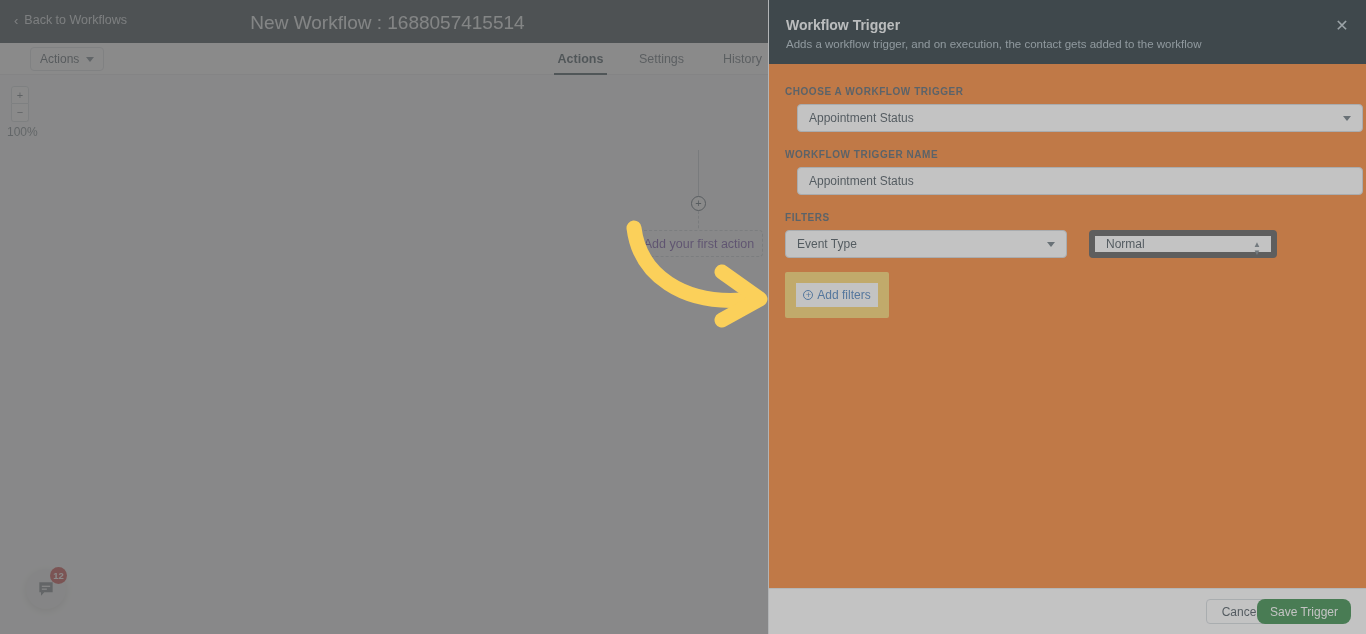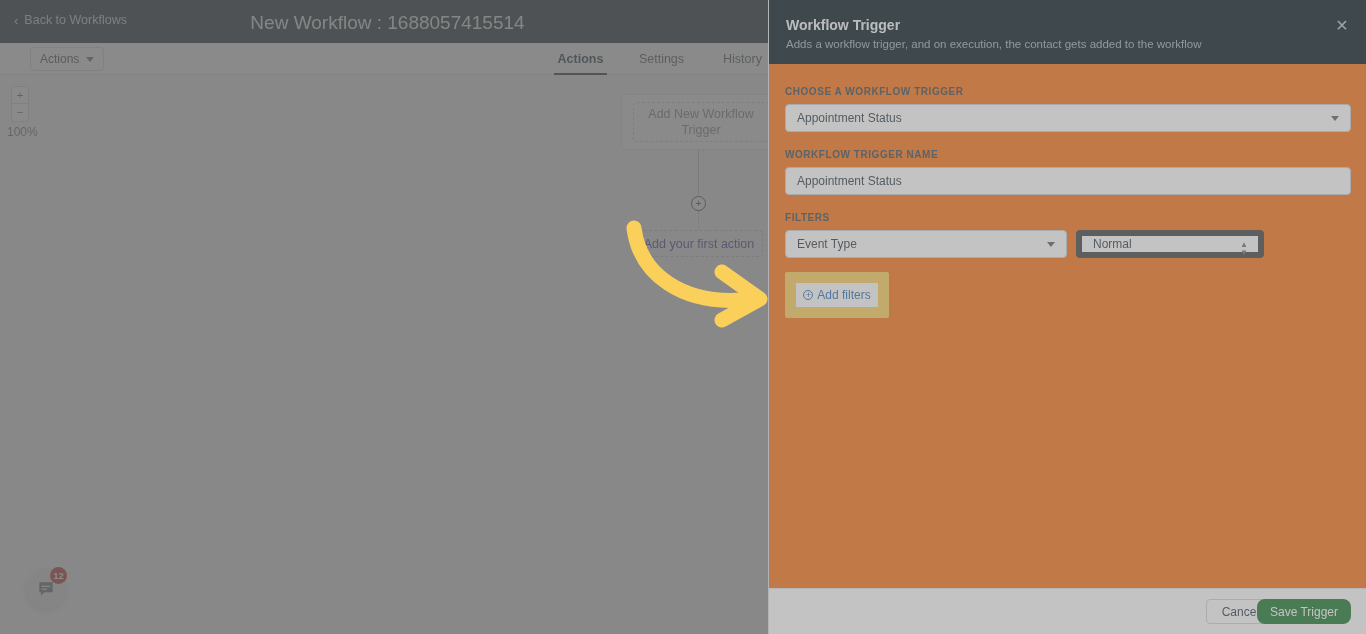--- a/index.html
+++ b/index.html
@@ -209,32 +209,33 @@
   }
   .select-box, .text-box {
     width: 566px; height: 28px;
     border: 1px solid #ced4d9; border-radius: 4px;
     background: #ffffff;
     display: flex; align-items: center;
     padding: 0 11px;
     font-size: 12px; color: #2d3b45;
     position: relative;
     cursor: pointer;
+    margin-left: 12px;
   }
   .text-box { cursor: text; }
   .sel-caret {
     position: absolute; right: 11px; top: 11px;
     width: 0; height: 0;
     border-left: 4px solid transparent;
     border-right: 4px solid transparent;
     border-top: 5px solid #55646f;
   }
   .gap { height: 17px; }
 
-  .filters-row { display: flex; gap: 9px; }
+  .filters-row { display: flex; gap: 22px; }
   .filter-sel {
     width: 282px; height: 28px;
     border: 1px solid #ced4d9; border-radius: 4px;
     background: #ffffff; position: relative;
     display: flex; align-items: center; padding: 0 11px;
     font-size: 12px; color: #2d3b45; cursor: pointer;
   }
   .filter-num {
     width: 188px; height: 28px;
     border: 6px solid #404040; border-radius: 4px;
@@ -344,23 +345,20 @@
       <div class="zoom-ctrls">
         <div class="zoom-btn plus">
           <span>+</span>
         </div>
         <div class="zoom-btn minus">
           <span>−</span>
         </div>
         <div class="zoom-pct">100%</div>
       </div>
 
-      <div class="trigger-card">
-        <div class="trigger-card-inner">Add New Workflow Trigger</div>
-      </div>
       <div class="conn-line"></div>
       <div class="plus-node">
         <span>+</span>
       </div>
       <div class="conn-line2"></div>
       <div class="first-action">
         <span>Add your first action</span>
       </div>
 
       <div class="chat-fab">

